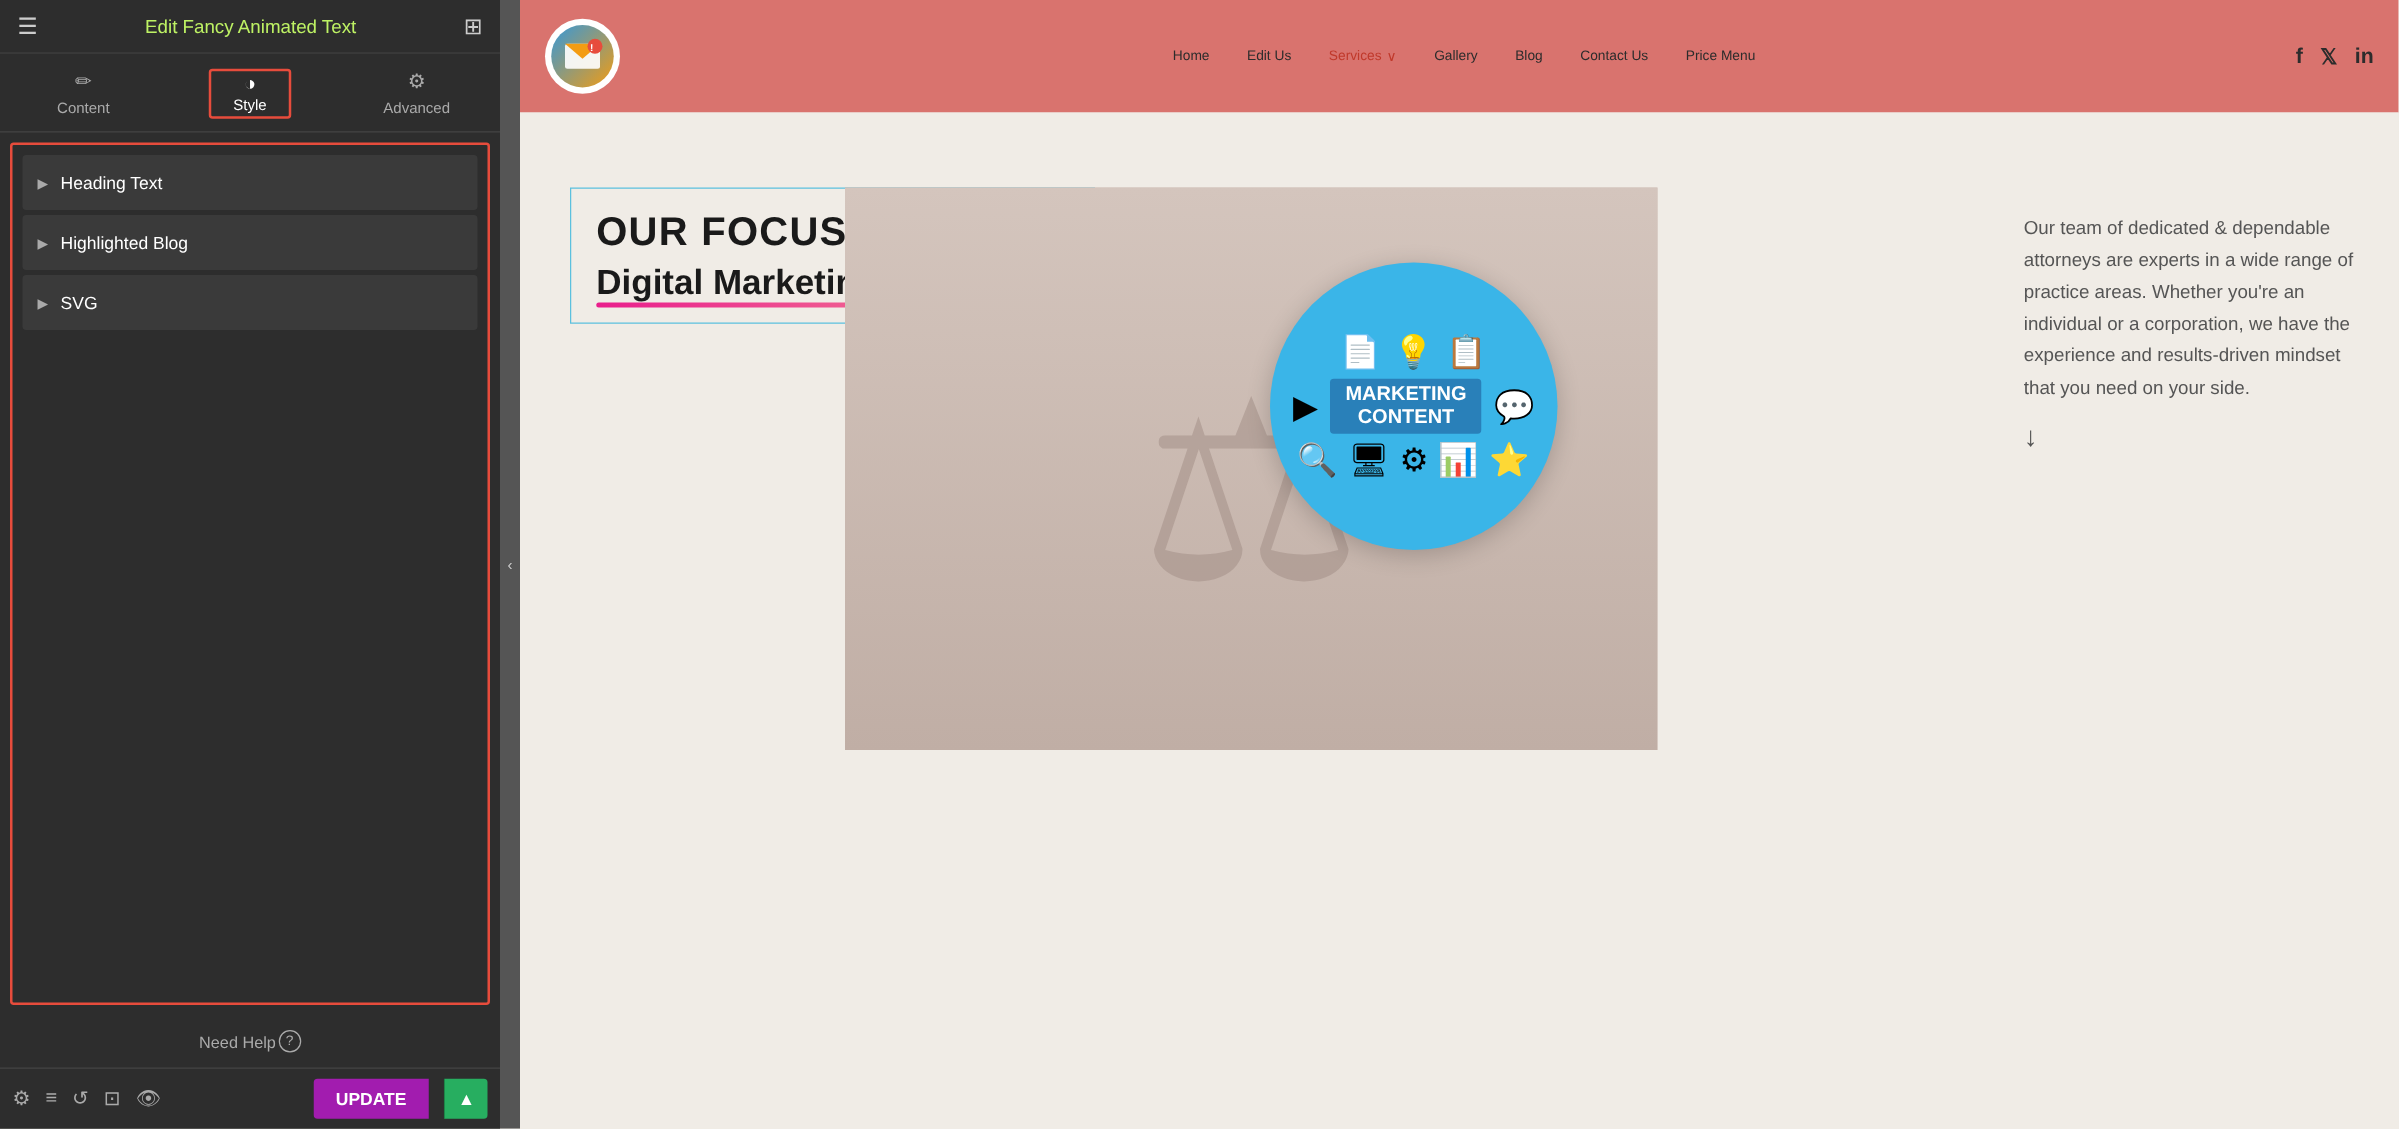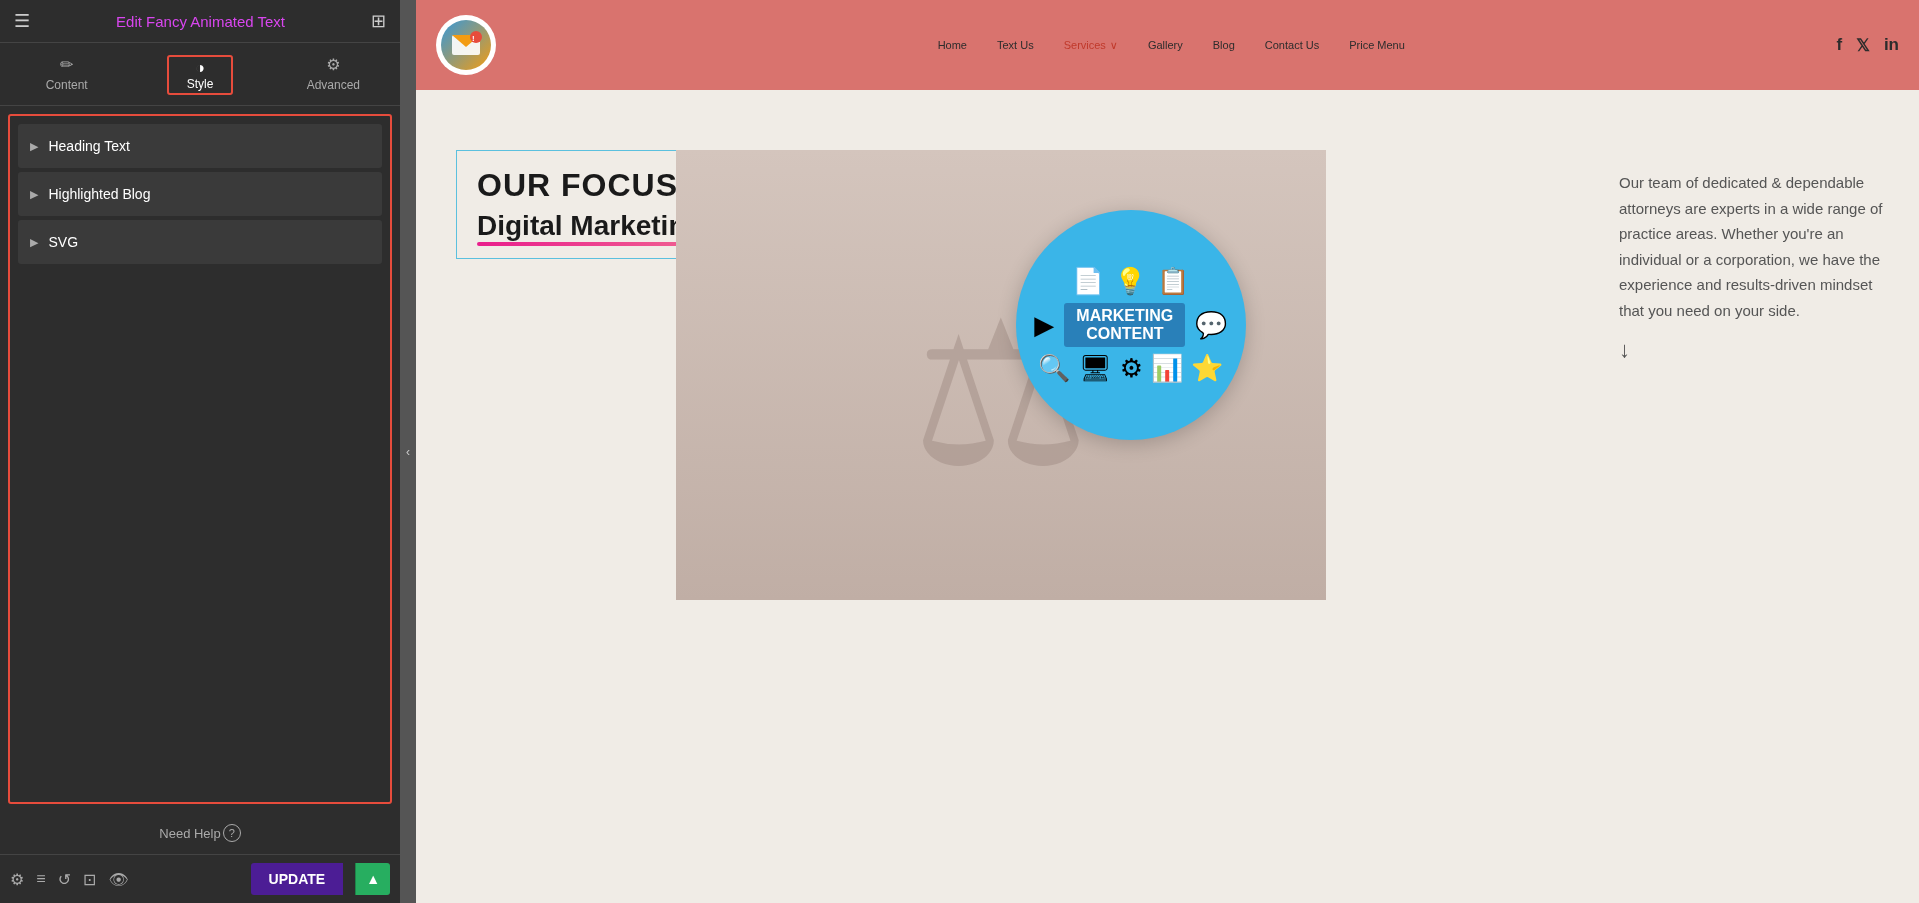--- a/index.html
+++ b/index.html
@@ -17,21 +17,21 @@
 
     .panel-header {
       display: flex;
       align-items: center;
       justify-content: space-between;
       padding: 10px 14px;
       background: #2d2d2d;
       border-bottom: 1px solid #444;
     }
     .panel-header-title {
-      color: #d946ef;
+      color: #bef264;
       font-size: 15px;
       font-weight: 500;
     }
     .hamburger-icon, .grid-icon {
       color: #ccc;
       font-size: 18px;
       cursor: pointer;
     }
 
     
@@ -129,21 +129,21 @@
       background: #2d2d2d;
       border-top: 1px solid #444;
       gap: 12px;
     }
     .bottom-icon {
       color: #aaa;
       font-size: 16px;
       cursor: pointer;
     }
     .update-btn {
-      background: #4c1d95;
+      background: #a21caf;
       color: #fff;
       border: none;
       padding: 8px 18px;
       font-size: 14px;
       font-weight: bold;
       border-radius: 3px 0 0 3px;
       cursor: pointer;
       margin-left: auto;
     }
     .update-arrow-btn {
@@ -469,21 +469,21 @@
         <svg width="36" height="36" viewBox="0 0 36 36">
           <rect x="4" y="8" width="28" height="20" rx="2" fill="#fff" opacity="0.9"></rect>
           <polygon points="4,8 18,20 32,8" fill="#f39c12"></polygon>
           <circle cx="28" cy="10" r="6" fill="#e74c3c"></circle>
           <text x="24" y="14" font-size="8" fill="#fff" font-weight="bold">!</text>
         </svg>
       </div>
     </div>
     <nav class="nav-links">
       <a class="nav-link">Home</a>
-      <a class="nav-link">Text Us</a>
+      <a class="nav-link">Edit Us</a>
       <a class="nav-link active nav-link-services">
         <span>Services</span>
         <span>∨</span>
       </a>
       <a class="nav-link">Gallery</a>
       <a class="nav-link">Blog</a>
       <a class="nav-link">Contact Us</a>
       <a class="nav-link">Price Menu</a>
     </nav>
     <div class="social-icons">

